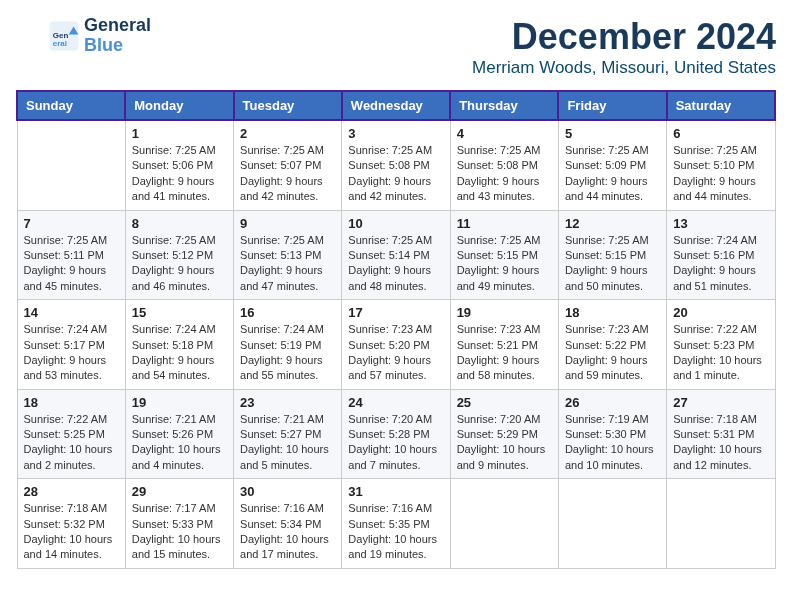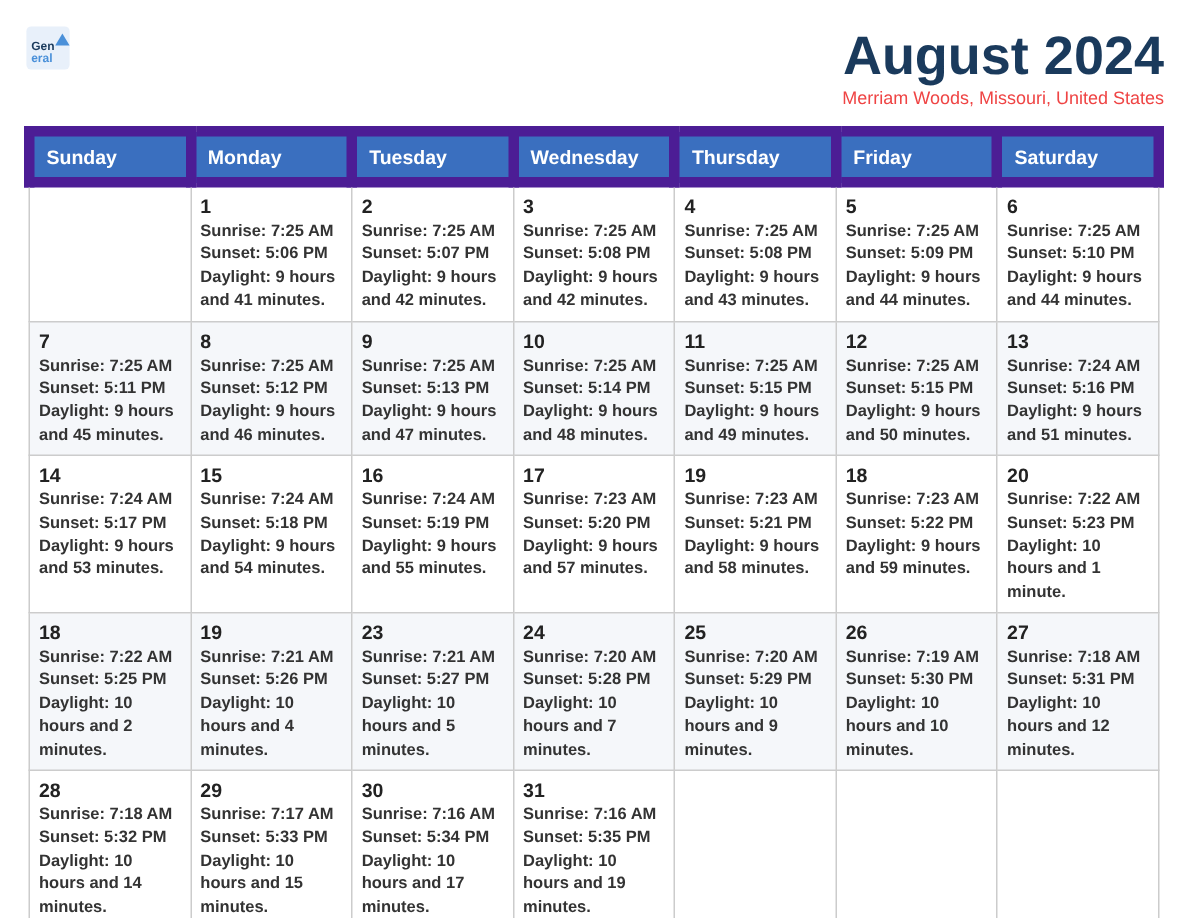--- a/index.html
+++ b/index.html
@@ -8,20 +8,21 @@
       background: #fff;
       width: 792px;
       min-height: 612px;
       padding: 16px;
     }
     .header-area {
       display: flex;
       justify-content: space-between;
       align-items: flex-start;
       margin-bottom: 12px;
+      margin-left: 32px;
     }
     .logo {
       display: flex;
       align-items: center;
       gap: 4px;
     }
     .logo-text {
       font-size: 18px;
       font-weight: bold;
       color: #1a3a5c;
@@ -36,35 +37,35 @@
     }
     .title-area {
       text-align: right;
     }
     .month-title {
       font-size: 36px;
       font-weight: bold;
       color: #1a3a5c;
     }
     .location {
-      font-size: 12px;
-      color: #ef4444;
+      font-size: 17px;
+      color: #0c4a6e;
     }
     .calendar-table {
       width: 100%;
       border-collapse: collapse;
       border: 1px solid #ccc;
     }
     .calendar-table th {
       background-color: #3a6fbf;
       color: white;
       text-align: left;
       padding: 6px 8px;
       font-size: 13px;
-      border: 7px solid #4c1d95;
+      border: 2px solid #4c1d95;
     }
     .calendar-table td {
       border: 1px solid #ccc;
       vertical-align: top;
       padding: 5px 6px;
       font-size: 11px;
       color: #222;
       width: calc(100% / 7);
       min-height: 80px;
       background: #fff;
@@ -74,40 +75,45 @@
     }
     .day-number {
       font-size: 13px;
       font-weight: bold;
       display: block;
       margin-bottom: 2px;
     }
     .day-info {
       line-height: 1.4;
       color: #333;
-      font-weight: bold;
     }
     .empty-cell {
       background: #fff !important;
     }
   </style>
 </head>
 <body>
 
 <div class="header-area">
   <div class="logo">
     <svg class="logo-icon" viewBox="0 0 40 40">
       <rect x="2" y="2" width="36" height="36" rx="4" fill="#e8f0fa"></rect>
       <text x="6" y="22" font-size="10" font-weight="bold" fill="#1a3a5c">Gen</text>
       <text x="6" y="32" font-size="10" font-weight="bold" fill="#4a90d9">eral</text>
       <polygon points="32,8 38,18 26,18" fill="#4a90d9"></polygon>
     </svg>
+    <div>
+      <div class="logo-text">
+        <span style="color:#1a3a5c">General</span><br>
+        <span style="color:#4a90d9">Blue</span>
+      </div>
+    </div>
   </div>
   <div class="title-area">
-    <div class="month-title">August 2024</div>
+    <div class="month-title">December 2024</div>
     <div class="location">Merriam Woods, Missouri, United States</div>
   </div>
 </div>
 
 <table class="calendar-table">
   <thead>
     <tr>
     <th>Sunday</th>
         <th>Monday</th>
         <th>Tuesday</th>

